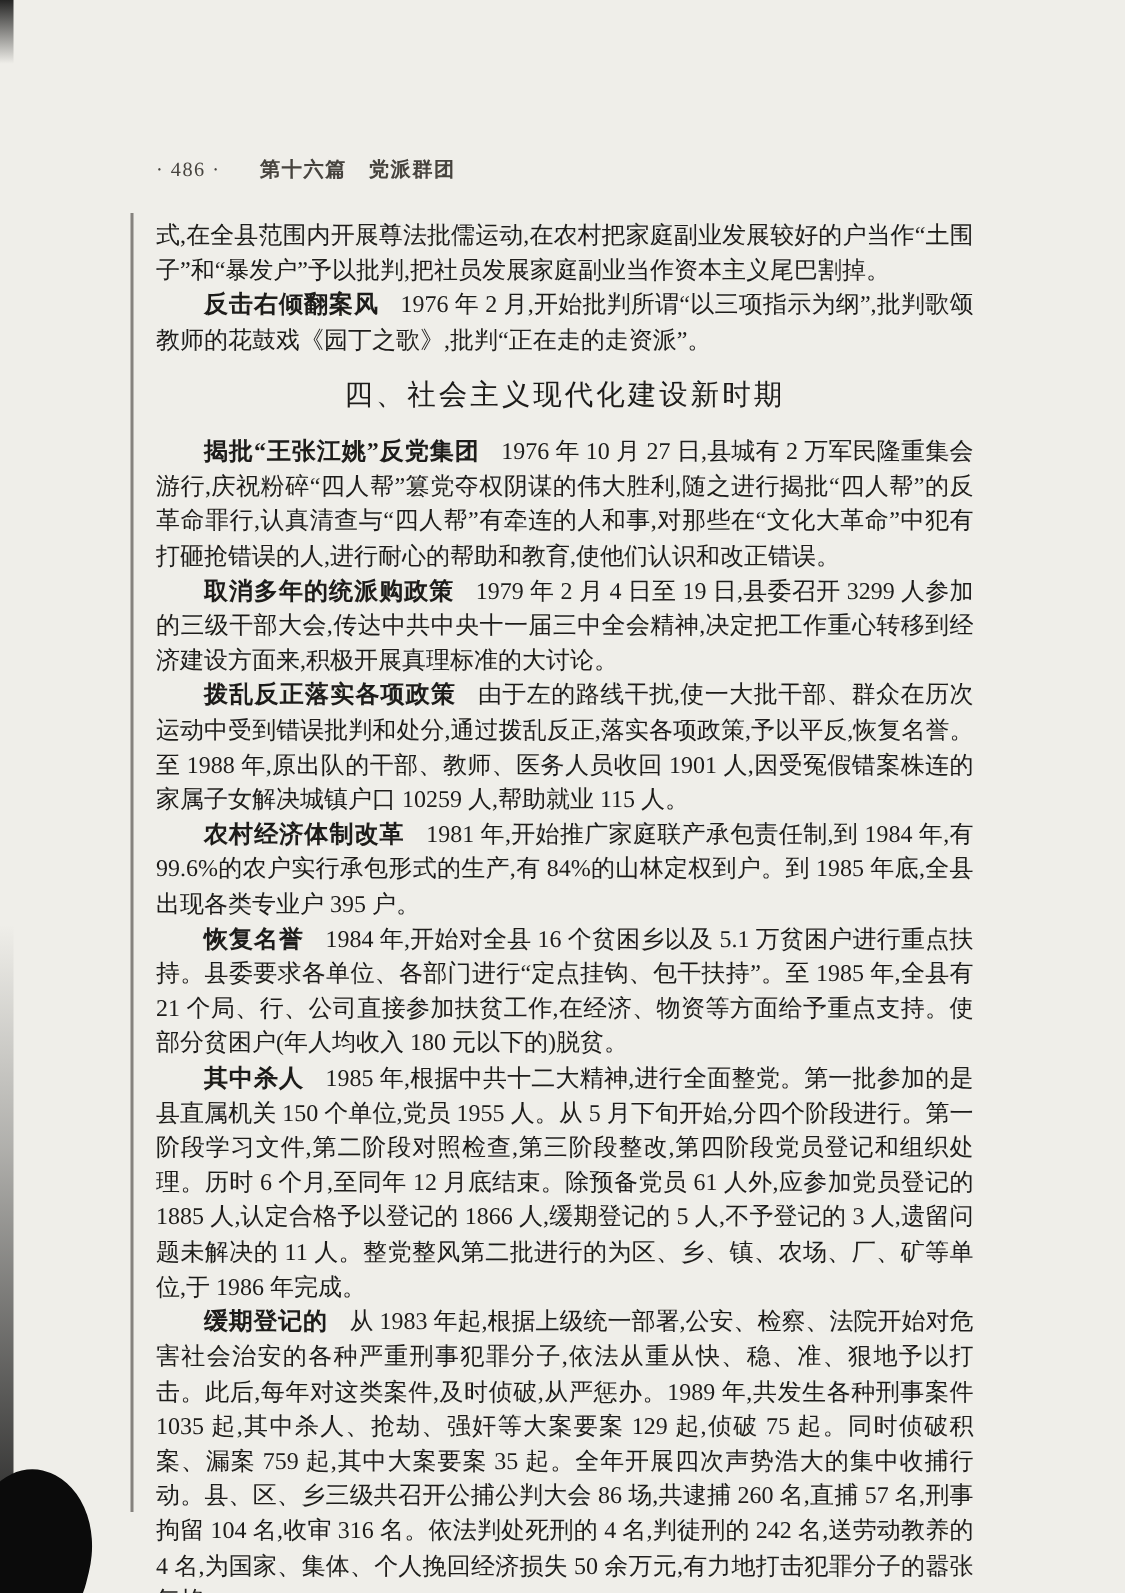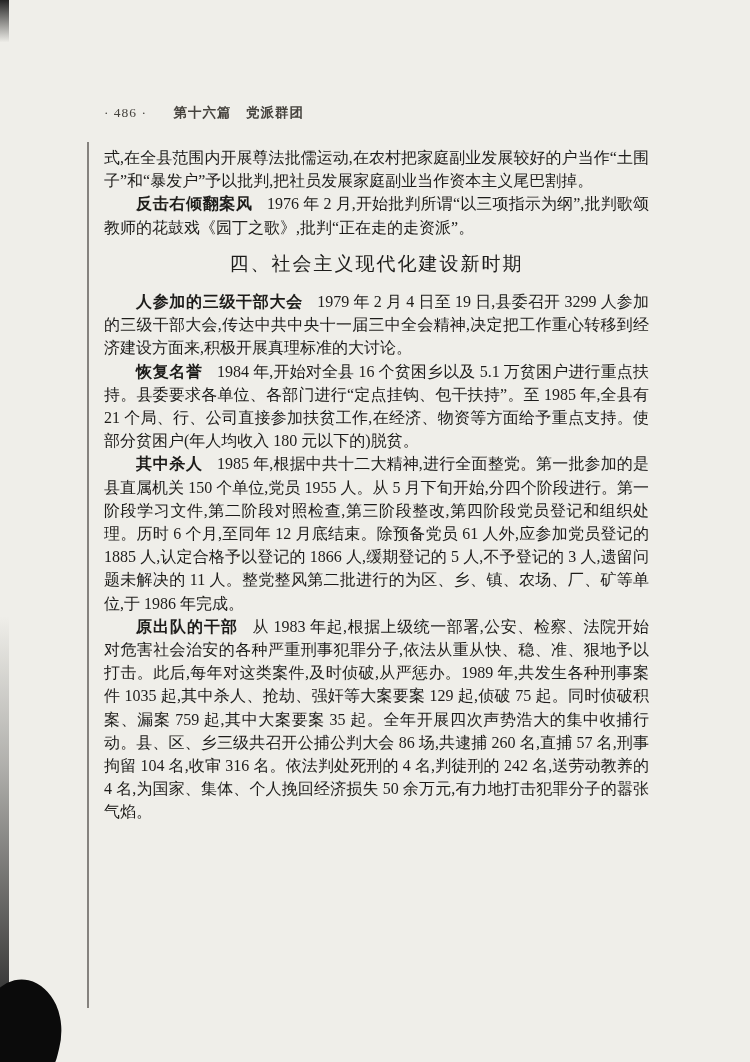--- a/index.html
+++ b/index.html
@@ -82,19 +82,22 @@
 
   <div class="page-inner">
     <div class="running-header">
       <span>· 486 ·</span>
       <span class="sec">第十六篇　党派群团</span>
     </div>
     <div class="page-body">
         <p class="para no-indent">式,在全县范围内开展尊法批儒运动,在农村把家庭副业发展较好的户当作“土围子”和“暴发户”予以批判,把社员发展家庭副业当作资本主义尾巴割掉。</p>
         <p class="para"><span class="lead">反击右倾翻案风</span><span>1976 年 2 月,开始批判所谓“以三项指示为纲”,批判歌颂教师的花鼓戏《园丁之歌》,批判“正在走的走资派”。</span></p>
         <h2 class="section-heading">四、社会主义现代化建设新时期</h2>
-        <p class="para"><span class="lead">人参加的三级干部大会</span><span>1979 年 2 月 4 日至 19 日,县委召开 3299 人参加的三级干部大会,传达中共中央十一届三中全会精神,决定把工作重心转移到经济建设方面来,积极开展真理标准的大讨论。</span></p>
+        <p class="para"><span class="lead">揭批“王张江姚”反党集团</span><span>1976 年 10 月 27 日,县城有 2 万军民隆重集会游行,庆祝粉碎“四人帮”篡党夺权阴谋的伟大胜利,随之进行揭批“四人帮”的反革命罪行,认真清查与“四人帮”有牵连的人和事,对那些在“文化大革命”中犯有打砸抢错误的人,进行耐心的帮助和教育,使他们认识和改正错误。</span></p>
+        <p class="para"><span class="lead">取消多年的统派购政策</span><span>1979 年 2 月 4 日至 19 日,县委召开 3299 人参加的三级干部大会,传达中共中央十一届三中全会精神,决定把工作重心转移到经济建设方面来,积极开展真理标准的大讨论。</span></p>
+        <p class="para"><span class="lead">拨乱反正落实各项政策</span><span>由于左的路线干扰,使一大批干部、群众在历次运动中受到错误批判和处分,通过拨乱反正,落实各项政策,予以平反,恢复名誉。至 1988 年,原出队的干部、教师、医务人员收回 1901 人,因受冤假错案株连的家属子女解决城镇户口 10259 人,帮助就业 115 人。</span></p>
+        <p class="para"><span class="lead">农村经济体制改革</span><span>1981 年,开始推广家庭联产承包责任制,到 1984 年,有 99.6%的农户实行承包形式的生产,有 84%的山林定权到户。到 1985 年底,全县出现各类专业户 395 户。</span></p>
         <p class="para"><span class="lead">恢复名誉</span><span>1984 年,开始对全县 16 个贫困乡以及 5.1 万贫困户进行重点扶持。县委要求各单位、各部门进行“定点挂钩、包干扶持”。至 1985 年,全县有 21 个局、行、公司直接参加扶贫工作,在经济、物资等方面给予重点支持。使部分贫困户(年人均收入 180 元以下的)脱贫。</span></p>
         <p class="para"><span class="lead">其中杀人</span><span>1985 年,根据中共十二大精神,进行全面整党。第一批参加的是县直属机关 150 个单位,党员 1955 人。从 5 月下旬开始,分四个阶段进行。第一阶段学习文件,第二阶段对照检查,第三阶段整改,第四阶段党员登记和组织处理。历时 6 个月,至同年 12 月底结束。除预备党员 61 人外,应参加党员登记的 1885 人,认定合格予以登记的 1866 人,缓期登记的 5 人,不予登记的 3 人,遗留问题未解决的 11 人。整党整风第二批进行的为区、乡、镇、农场、厂、矿等单位,于 1986 年完成。</span></p>
-        <p class="para"><span class="lead">原出队的干部</span><span>从 1983 年起,根据上级统一部署,公安、检察、法院开始对危害社会治安的各种严重刑事犯罪分子,依法从重从快、稳、准、狠地予以打击。此后,每年对这类案件,及时侦破,从严惩办。1989 年,共发生各种刑事案件 1035 起,其中杀人、抢劫、强奸等大案要案 129 起,侦破 75 起。同时侦破积案、漏案 759 起,其中大案要案 35 起。全年开展四次声势浩大的集中收捕行动。县、区、乡三级共召开公捕公判大会 86 场,共逮捕 260 名,直捕 57 名,刑事拘留 104 名,收审 316 名。依法判处死刑的 4 名,判徒刑的 242 名,送劳动教养的 4 名,为国家、集体、个人挽回经济损失 50 余万元,有力地打击犯罪分子的嚣张气焰。</span></p>
+        <p class="para"><span class="lead">缓期登记的</span><span>从 1983 年起,根据上级统一部署,公安、检察、法院开始对危害社会治安的各种严重刑事犯罪分子,依法从重从快、稳、准、狠地予以打击。此后,每年对这类案件,及时侦破,从严惩办。1989 年,共发生各种刑事案件 1035 起,其中杀人、抢劫、强奸等大案要案 129 起,侦破 75 起。同时侦破积案、漏案 759 起,其中大案要案 35 起。全年开展四次声势浩大的集中收捕行动。县、区、乡三级共召开公捕公判大会 86 场,共逮捕 260 名,直捕 57 名,刑事拘留 104 名,收审 316 名。依法判处死刑的 4 名,判徒刑的 242 名,送劳动教养的 4 名,为国家、集体、个人挽回经济损失 50 余万元,有力地打击犯罪分子的嚣张气焰。</span></p>
       </div>
   </div>
 </div>
 
 </body></html>

